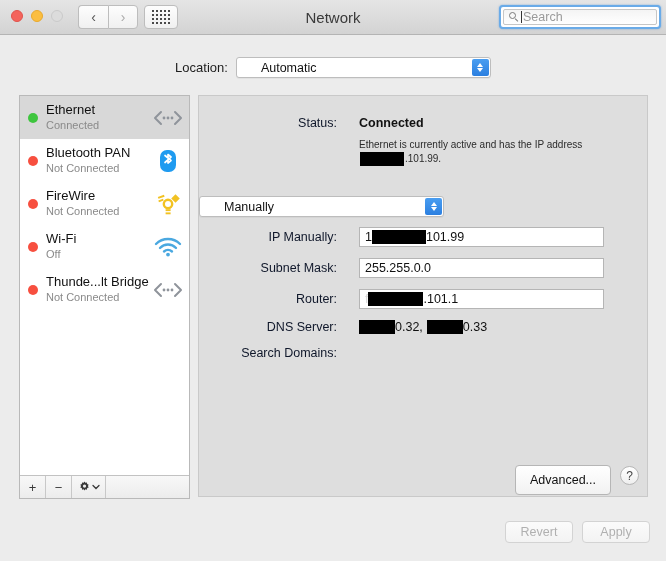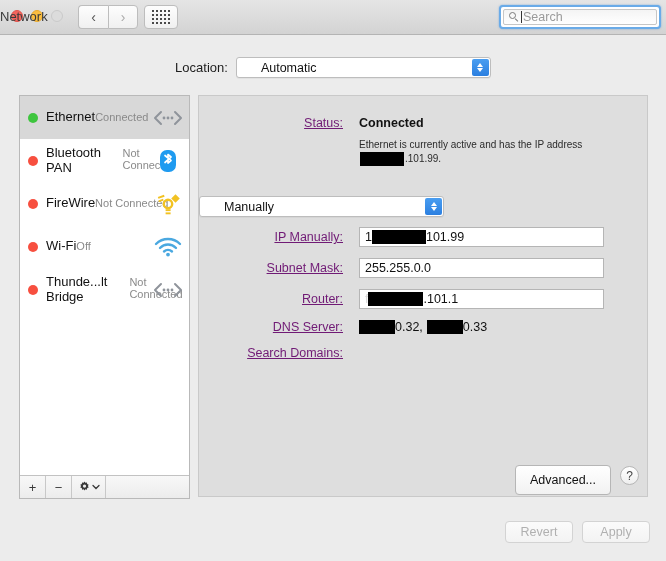--- a/index.html
+++ b/index.html
@@ -60,21 +60,21 @@
   .dotgrid {
     display: grid;
     grid-template-columns: repeat(5, 2px);
     grid-template-rows: repeat(4, 2px);
     gap: 2px;
   }
   .dotgrid i { background: #4a4a4a; width: 2px; height: 2px; display:block;}
 
   .wintitle {
     position: absolute; left: 0; top: 9px; width: 666px;
-    text-align: left; font-size: 13px; color: #3a3a3a;
+    text-align: center; font-size: 15px; color: #3a3a3a;
   }
 
   .searchwrap {
     position: absolute; left: 499px; top: 5px;
     width: 162px; height: 24px;
     border-radius: 4px;
     box-sizing: border-box;
     border: 2px solid #6aabe8;
     background: #fff;
     box-shadow: 0 0 2px rgba(80,150,220,.7);
@@ -144,21 +144,21 @@
     display: flex; align-items: center; padding-left: 8px;
     position: relative;
   }
   .ifrow.selected { background: #d8d8d8; }
   .statusdot {
     width: 10px; height: 10px; border-radius: 50%;
     flex: 0 0 auto; margin-right: 8px;
   }
   .dot-green { background: #3ec53e; }
   .dot-red   { background: #f74f3f; }
-  .iftext { display: flex; flex-direction: row; line-height: 1.15; }
+  .iftext { display: flex; flex-direction: column; line-height: 1.15; }
   .ifname { font-size: 13px; color: #111; }
   .ifstate{ font-size: 11px; color: #8a8a8a; margin-top: 1px; }
   .ificon {
     position: absolute; right: 6px; top: 50%; transform: translateY(-50%);
     width: 30px; height: 26px;
     display: flex; align-items: center; justify-content: center;
   }
 
   .sbtoolbar {
     position: absolute; left: 0; right: 0; bottom: 0; height: 22px;
@@ -180,23 +180,22 @@
   .panel {
     position: absolute; left: 198px; top: 95px;
     width: 450px; height: 402px;
     background: #dedede; border: 1px solid #c9c9c9;
     box-sizing: border-box;
   }
 
   .frow { position: absolute; display: flex; align-items: flex-start; }
   .flabel {
     width: 160px; text-align: right; font-size: 12.5px;
-    color: #701a75; padding-right: 16px; box-sizing: border-box;
+    color: #0f172a; padding-right: 22px; box-sizing: border-box;
     flex: 0 0 auto;
-    text-decoration: underline;
   }
   .fvalue-bold { font-size: 12.5px; color: #111; font-weight: bold; }
   .helptext {
     font-size: 10px; color: #2b2b2b; line-height: 1.35;
     width: 230px;
   }
   .textfield {
     width: 245px; height: 20px; box-sizing: border-box;
     background: #fff; border: 1px solid #b5b5b5;
     display: flex; align-items: center;

